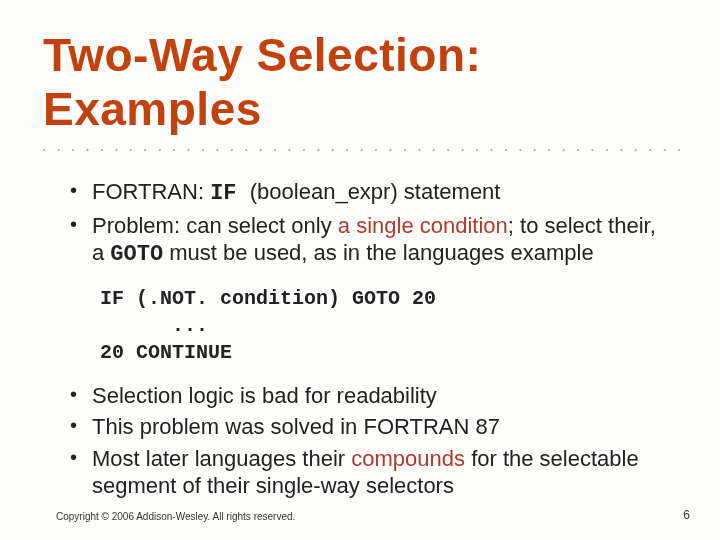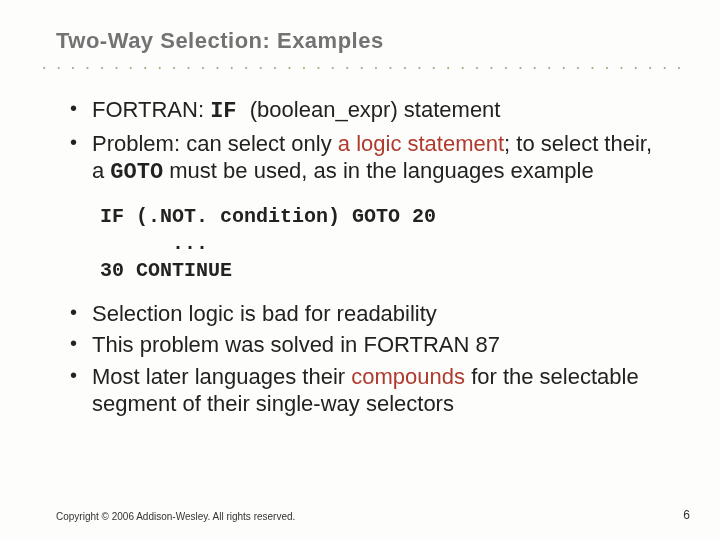--- a/index.html
+++ b/index.html
@@ -13,25 +13,25 @@
     overflow: hidden;
   }
   .slide {
     position: relative;
     width: 720px;
     height: 540px;
     box-sizing: border-box;
     padding: 28px 40px 0 40px;
   }
   .title {
-    color: #737373;
-    font-size: 22px;
+    color: #c2410c;
+    font-size: 46px;
     font-weight: 600;
     letter-spacing: 0.5px;
-    margin: 0 0 6px 16px;
+    margin: 0 0 6px 3px;
     font-family: "Lucida Sans", "Lucida Sans Unicode", "Trebuchet MS", sans-serif;
   }
   .dots {
     width: 100%;
     height: 14px;
     overflow: hidden;
     color: #b7a98c;
     font-family: monospace;
     font-size: 14px;
     letter-spacing: 6px;
@@ -96,27 +96,27 @@
 
   <div class="dots">...........................................................................</div>
 
   <ul class="bullets">
 
     <li>
       <span>FORTRAN: </span><span class="mono">IF </span><span>(boolean_expr) statement</span>
     </li>
 
     <li>
-      <span>Problem: can select only </span><span class="hl-red">a logic statement</span><span>; to select their, a </span><span class="mono">GOTO</span><span> must be used, as in the languages example</span>
+      <span>Problem: can select only </span><span class="hl-red">a single condition</span><span>; to select their, a </span><span class="mono">GOTO</span><span> must be used, as in the languages example</span>
     </li>
   </ul>
 
   <div class="codeblock"><span>IF (.NOT. condition) GOTO 20</span>
 <span>      ...</span>
-<span>30 CONTINUE</span></div>
+<span>20 CONTINUE</span></div>
 
   <ul class="bullets">
     <li>
       <span>Selection logic is bad for readability</span>
     </li>
     <li>
       <span>This problem was solved in FORTRAN 87</span>
     </li>
     <li>
       <span>Most later languages their </span><span class="hl-red">compounds</span><span> for the selectable segment of their single-way selectors</span>

